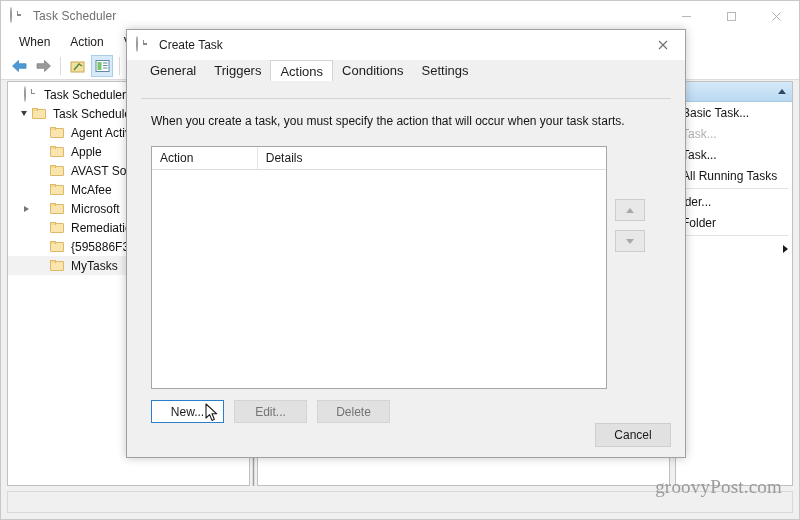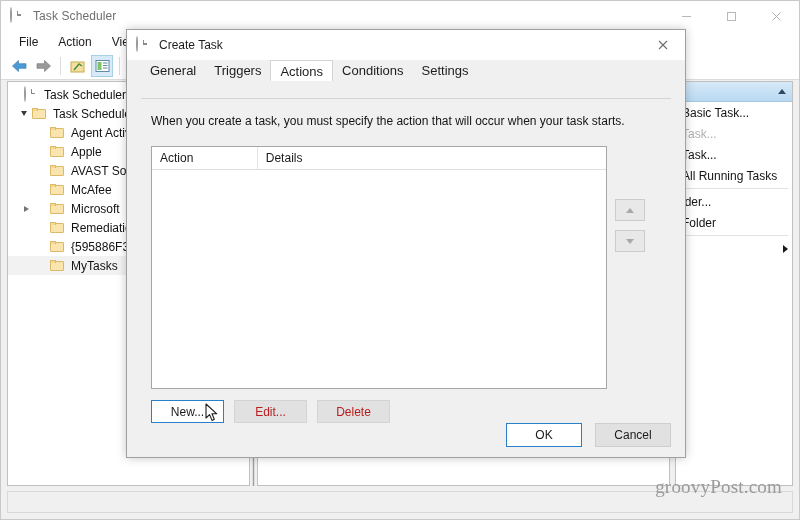--- a/index.html
+++ b/index.html
@@ -120,21 +120,21 @@
   .arrow-up{width:0;height:0;border-left:4px solid transparent;border-right:4px solid transparent;
     border-bottom:5px solid #a8a8a8;}
   .arrow-down{width:0;height:0;border-left:4px solid transparent;border-right:4px solid transparent;
     border-top:5px solid #a8a8a8;}
 
   .row-btns{position:absolute;left:10px;top:301px;display:flex;gap:10px;}
   .btn{height:23px;min-width:73px;padding:0 10px;background:#e1e1e1;border:1px solid #cecece;
     box-sizing:border-box;font-size:12px;color:#1a1a1a;display:flex;align-items:center;
     justify-content:center;font-family:"Liberation Sans", sans-serif;}
   .btn.focus{background:#ffffff;border:1px solid #2a7fc9;}
-  .btn.disabled{color:#b91c1c;background:#e1e1e1;border:1px solid #d4d4d4;}
+  .btn.disabled{color:#737373;background:#e1e1e1;border:1px solid #d4d4d4;}
 
   .dlg-footer{position:absolute;right:14px;bottom:10px;display:flex;gap:13px;}
   .btn.wide{min-width:76px;height:24px;}
   .btn.default{background:#ffffff;border:1px solid #2a7fc9;}
 
   .cursor{position:absolute;left:205px;top:403px;width:14px;height:20px;pointer-events:none;}
 
   .watermark{position:absolute;right:18px;bottom:22px;font-family:"Liberation Serif", serif;
     font-size:19px;color:#9b9b9b;letter-spacing:.2px;margin-left:32px;}
 </style>
@@ -160,21 +160,21 @@
       <div class="win-btn">
         <svg width="11" height="11" viewBox="0 0 11 11">
             <line x1="1.5" y1="1.5" x2="9.5" y2="9.5" stroke="#b0b0b0" stroke-width="1"></line>
             <line x1="9.5" y1="1.5" x2="1.5" y2="9.5" stroke="#b0b0b0" stroke-width="1"></line>
           </svg>
       </div>
     </div>
   </div>
 
   <div class="menubar">
-    <div class="menu-item">File</div>
+    <div class="menu-item">When</div>
     <div class="menu-item">Action</div>
     <div class="menu-item">View</div>
   </div>
 
   <div class="toolbar">
     <div class="tb-btn">
       <svg width="17" height="14" viewBox="0 0 17 14">
           <path d="M7.5 1.5 L1.5 7 L7.5 12.5 L7.5 9.3 L15 9.3 L15 4.7 L7.5 4.7 Z" fill="#4e9ad6" stroke="#3a7fb5" stroke-width=".7"></path>
         </svg>
     </div>
@@ -357,21 +357,20 @@
     </div>
 
     <div class="row-btns">
       <div class="btn focus">New...</div>
       <div class="btn disabled">Edit...</div>
       <div class="btn disabled">Delete</div>
     </div>
   </div>
 
   <div class="dlg-footer">
-    <div class="btn wide default">OK</div>
     <div class="btn wide">Cancel</div>
   </div>
 </div>
 
 <div class="cursor">
   <svg width="14" height="20" viewBox="0 0 14 20">
     <path d="M1 1 L1 15 L4.6 11.6 L7 17.4 L9.3 16.3 L7 10.8 L11.8 10.8 Z" fill="#ffffff" stroke="#1a1a1a" stroke-width="1.1" stroke-linejoin="round"></path>
   </svg>
 </div>
 

